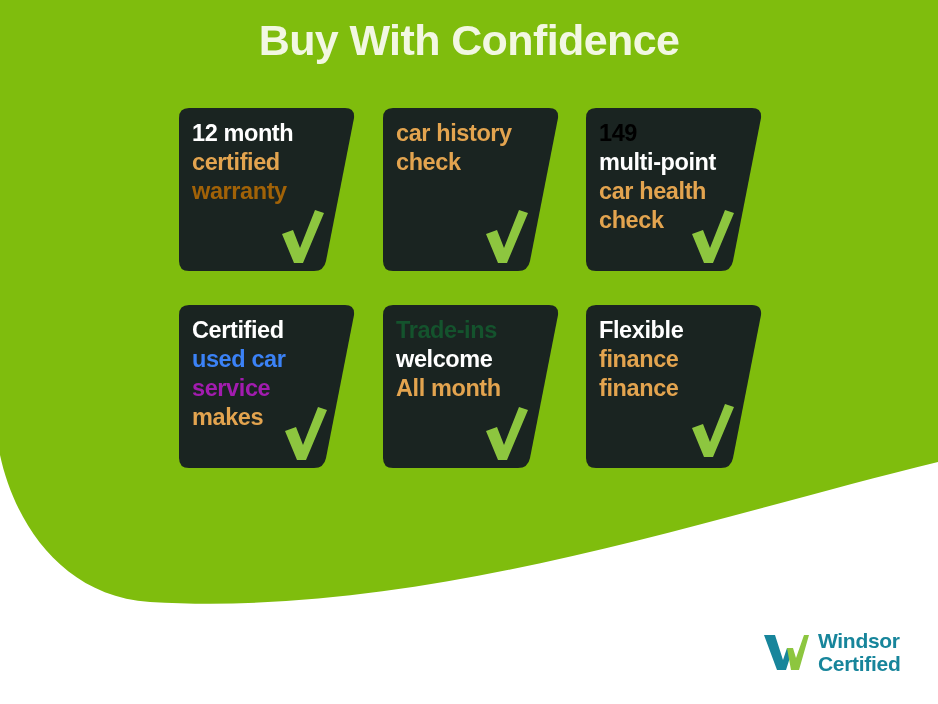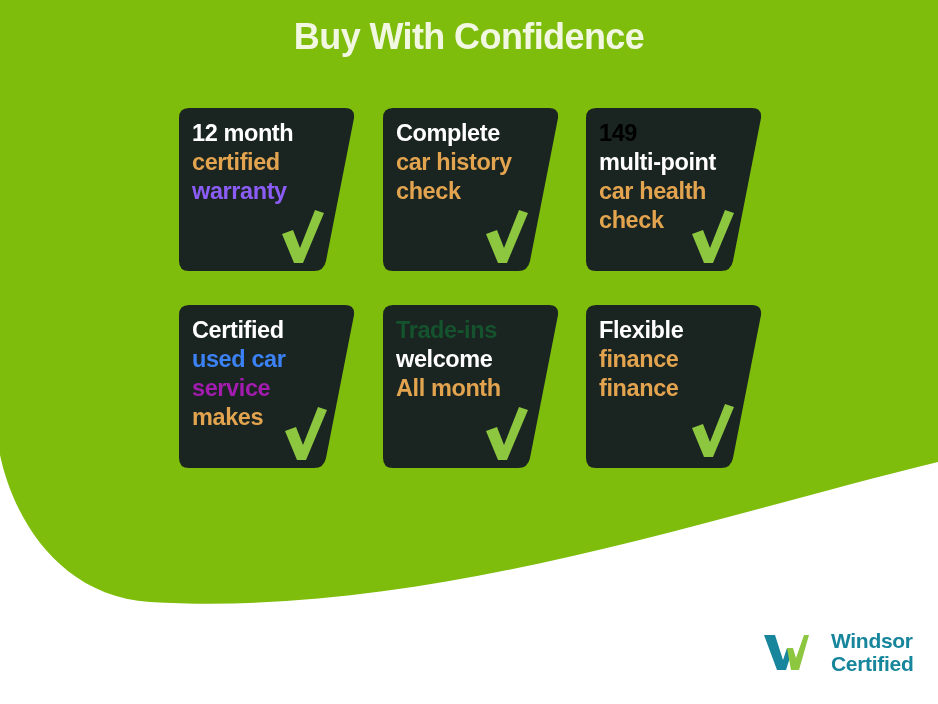--- a/index.html
+++ b/index.html
@@ -26,21 +26,21 @@
   }
 
   
   #page-title {
     position: absolute;
     top: 16px;
     left: 0;
     width: 938px;
     text-align: center;
     z-index: 5;
-    font-size: 36px;
+    font-size: 43px;
     font-weight: bold;
     letter-spacing: -0.6px;
     color: #f2f7e2;
     font-family: "Liberation Sans", sans-serif;
   }
 
   
   #cards {
     position: absolute;
     left: 179px;
@@ -102,21 +102,21 @@
   }
   #logo-mark { display: block; }
   #logo-text {
     font-family: "Liberation Sans", sans-serif;
     font-size: 21px;
     font-weight: bold;
     line-height: 23px;
     color: #17859b;
     letter-spacing: -0.3px;
   }
-  #logo-text span { display: block; margin-left: 13px; }
+  #logo-text span { display: block; }
 </style>
 </head>
 <body>
 
 <svg id="bg-shape" viewBox="0 0 938 704" preserveAspectRatio="none">
   <path id="bg-path" d="M 0 0 L 938 0 L 938 462 C 700 520 420 618 150 602 C 60 596 14 520 0 455 Z" fill="#7fbd0d"></path>
 </svg>
 
 <div id="page-title" style="color: rgb(242, 247, 226);">Buy With Confidence</div>
 
@@ -124,33 +124,32 @@
 
   <div class="card-row">
 
     <div class="card col0">
       <svg class="card-shape" viewBox="0 0 176 163" preserveAspectRatio="none">
         <path d="M 10 0 L 166 0 Q 176 0 175 10 L 147 153 Q 145 163 135 163 L 10 163 Q 0 163 0 153 L 0 10 Q 0 0 10 0 Z" fill="#1a2421"></path>
       </svg>
       <div class="card-text">
         <span class="line-white" style="color: rgb(255, 255, 255);">12 month</span>
         <span class="line-orange" style="color: rgb(227, 164, 79);">certified</span>
-        <span class="line-orange" style="color: #8b5cf6;">warranty</span>
+        <span class="line-orange" style="color: #a16207;">warranty</span>
       </div>
       <svg class="check" style="left:100px; top:100px;" width="48" height="58" viewBox="0 0 48 58">
         <path d="M 3 26 L 14 22 L 21 40 L 36 2 L 45 5 L 24 55 L 15 55 Z" fill="#8dc63f"></path>
       </svg>
     </div>
 
     <div class="card col1">
       <svg class="card-shape" viewBox="0 0 176 163" preserveAspectRatio="none">
         <path d="M 10 0 L 166 0 Q 176 0 175 10 L 147 153 Q 145 163 135 163 L 10 163 Q 0 163 0 153 L 0 10 Q 0 0 10 0 Z" fill="#1a2421"></path>
       </svg>
       <div class="card-text">
-        <span class="line-white" style="color: rgb(255, 255, 255);">Complete</span>
         <span class="line-orange" style="color: rgb(227, 164, 79);">car history</span>
         <span class="line-orange" style="color: rgb(227, 164, 79);">check</span>
       </div>
       <svg class="check" style="left:100px; top:100px;" width="48" height="58" viewBox="0 0 48 58">
         <path d="M 3 26 L 14 22 L 21 40 L 36 2 L 45 5 L 24 55 L 15 55 Z" fill="#8dc63f"></path>
       </svg>
     </div>
 
     <div class="card col2">
       <svg class="card-shape" viewBox="0 0 176 163" preserveAspectRatio="none">

